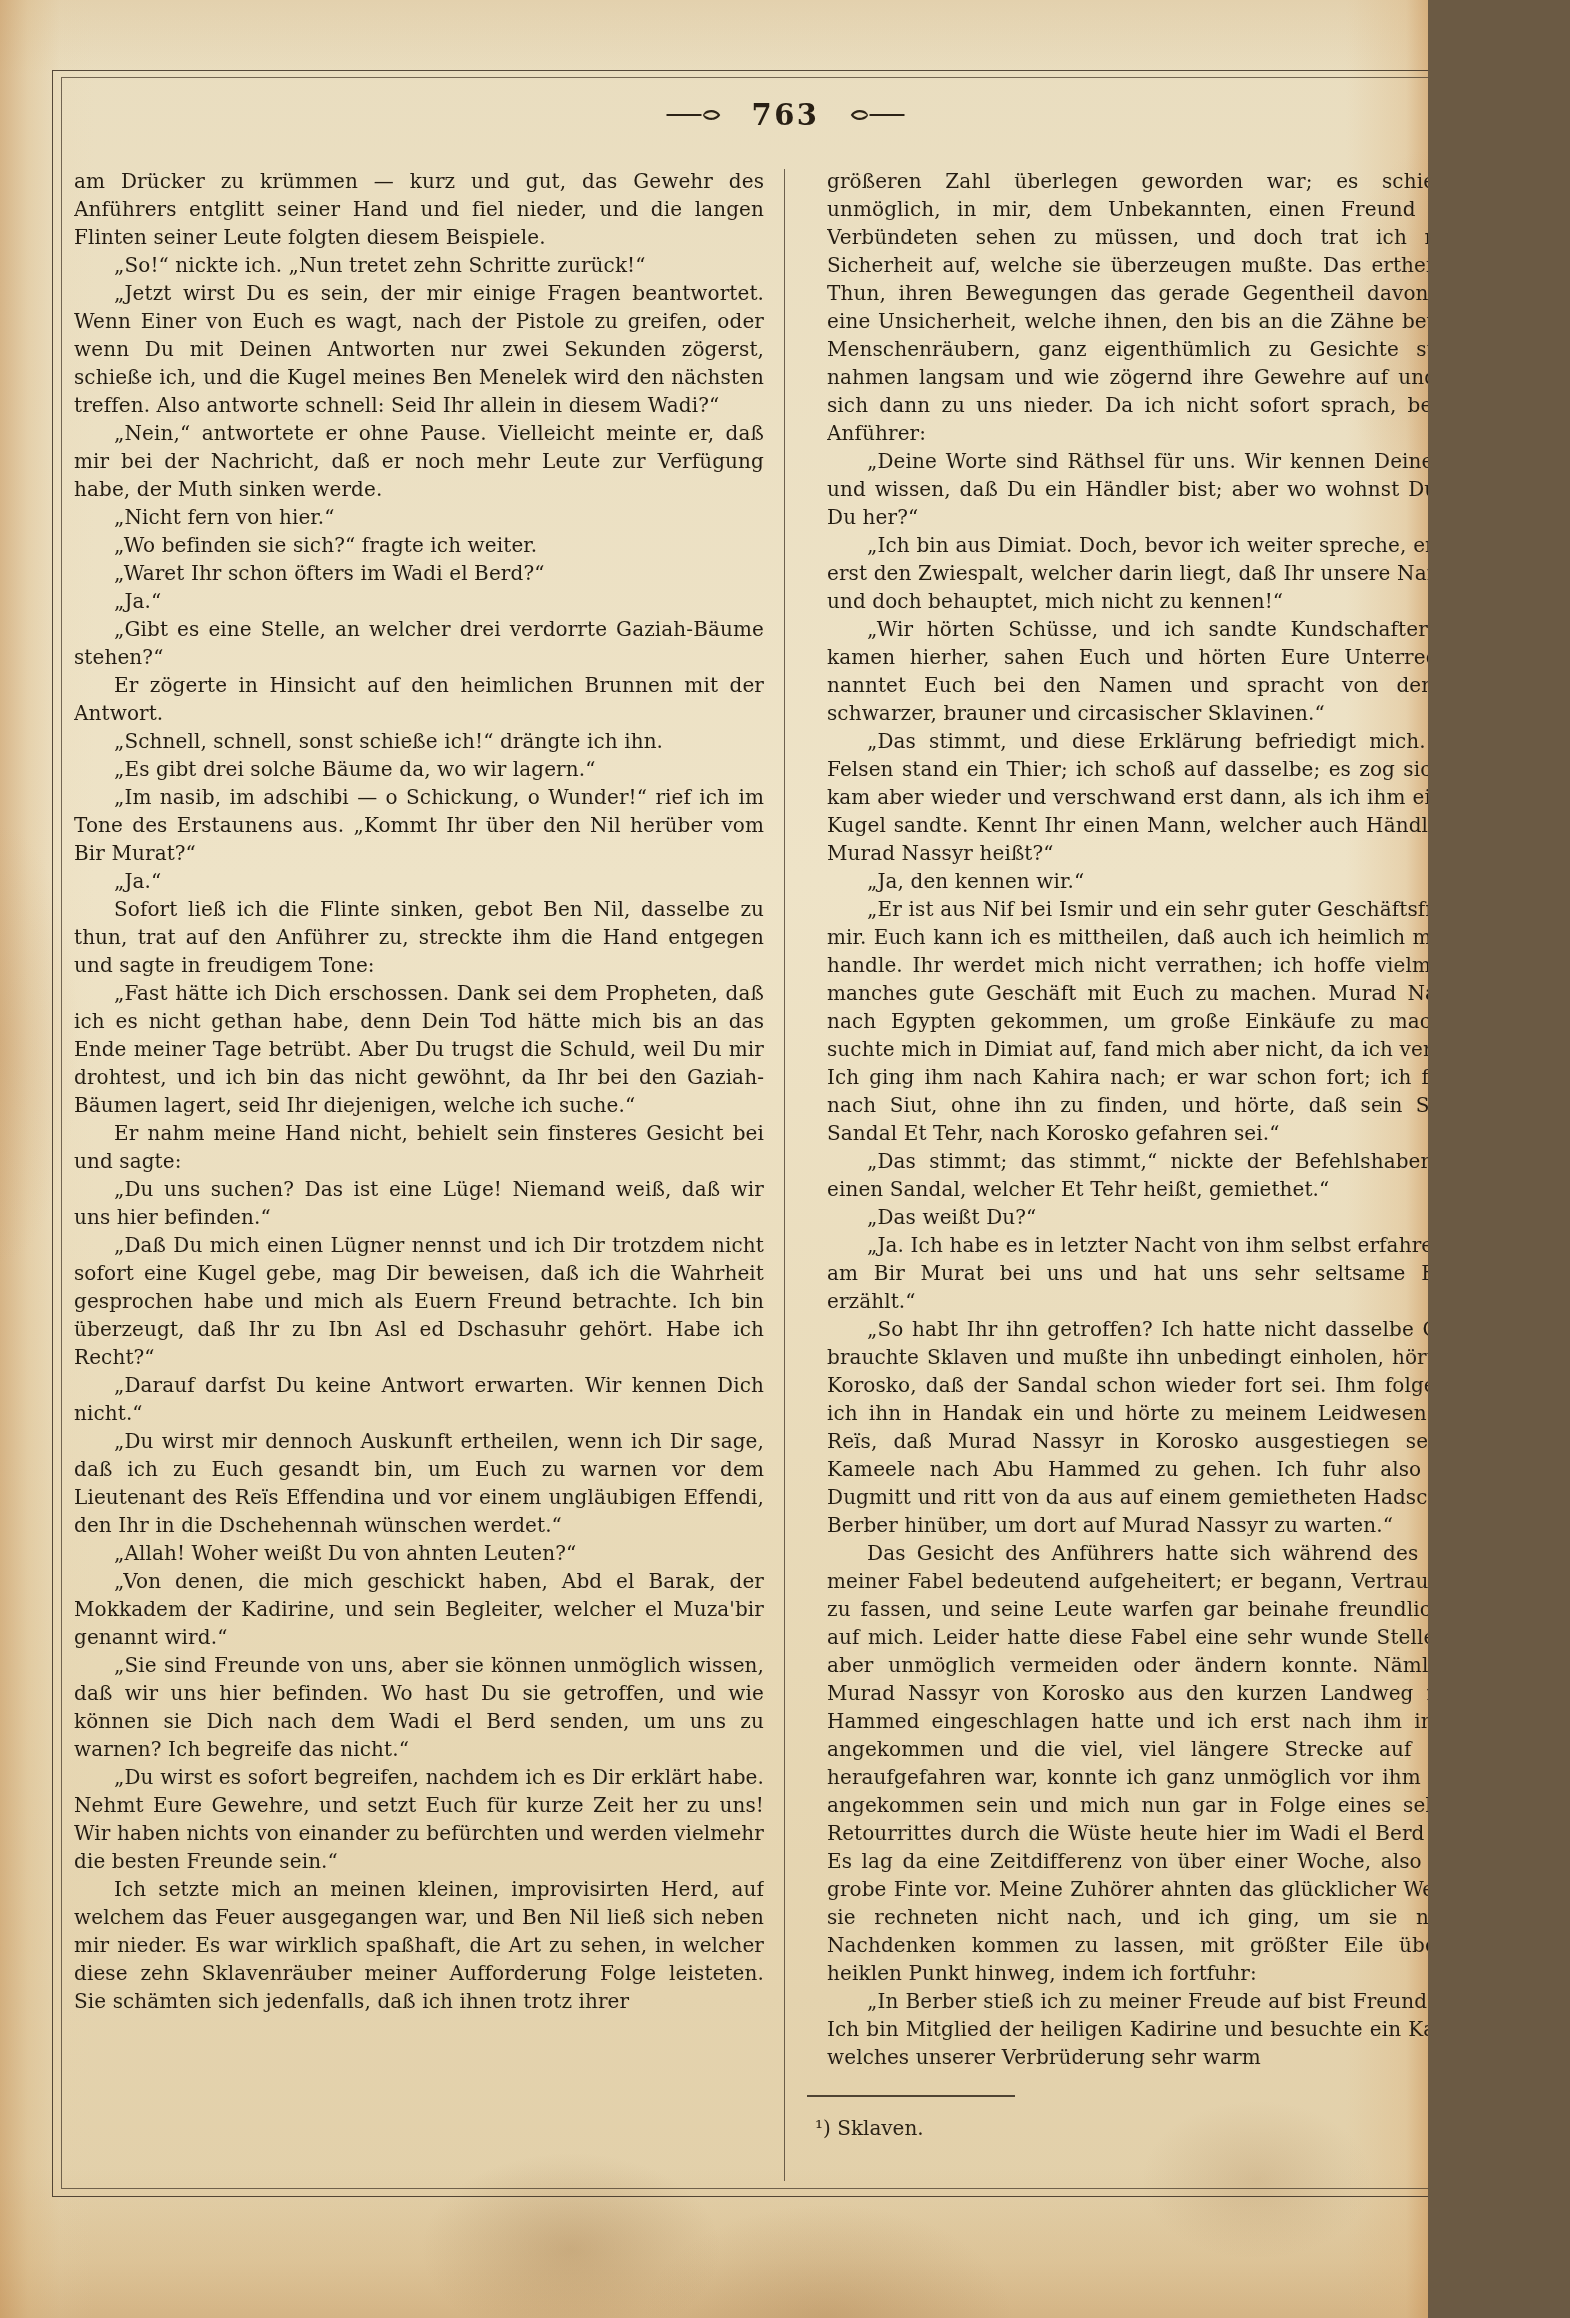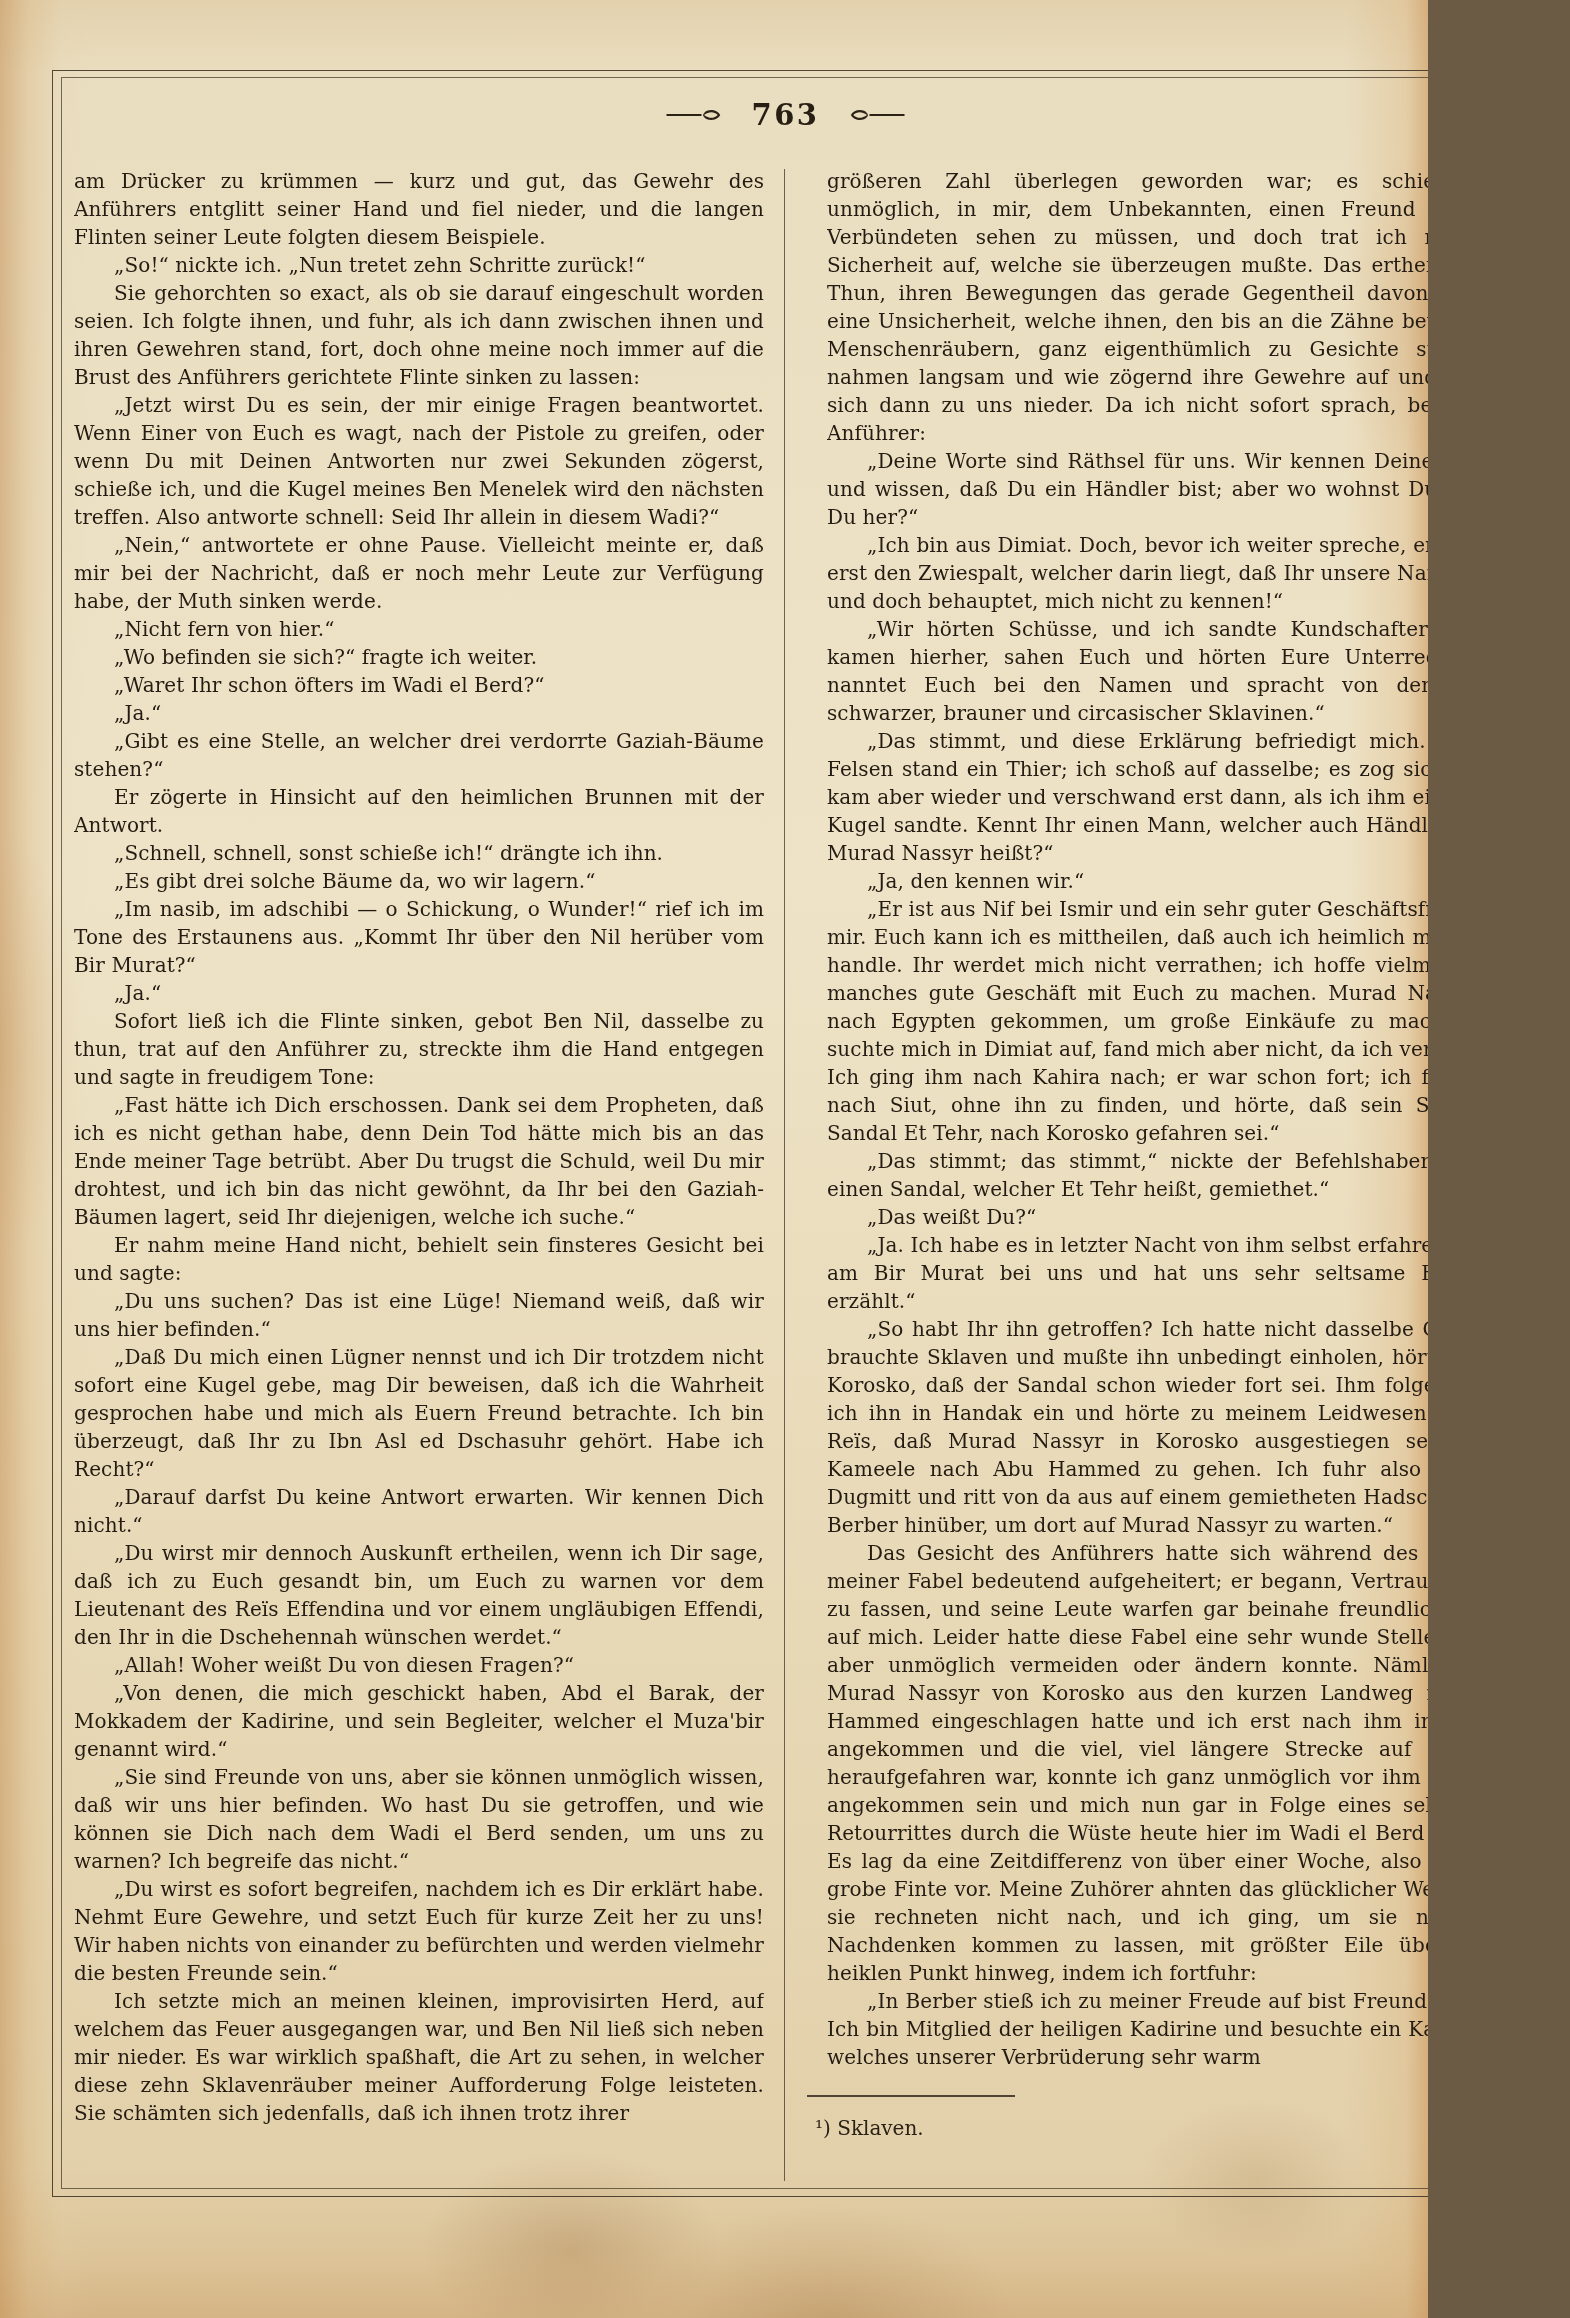--- a/index.html
+++ b/index.html
@@ -93,41 +93,40 @@
         </g>
       </svg>
     </span>
   </div>
 
   <div class="divider"></div>
 
   <div class="column col-left">
       <p class="no-indent">am Drücker zu krümmen — kurz und gut, das Gewehr des Anführers entglitt seiner Hand und fiel nieder, und die langen Flinten seiner Leute folgten diesem Beispiele.</p>
       <p>„So!“ nickte ich. „Nun tretet zehn Schritte zurück!“</p>
-      <p>Sie gehorchten so exact, als ob sie darauf eingeschult worden seien. Ich folgte ihnen, und fuhr, als ich dann zwischen ihnen und ihren Gewehren stand, fort, doch ohne meine noch immer auf die Brust des Anführers gerichtete Flinte sinken zu lassen:</p>
       <p>„Jetzt wirst Du es sein, der mir einige Fragen beantwortet. Wenn Einer von Euch es wagt, nach der Pistole zu greifen, oder wenn Du mit Deinen Antworten nur zwei Sekunden zögerst, schieße ich, und die Kugel meines Ben Menelek wird den nächsten treffen. Also antworte schnell: Seid Ihr allein in diesem Wadi?“</p>
       <p>„Nein,“ antwortete er ohne Pause. Vielleicht meinte er, daß mir bei der Nachricht, daß er noch mehr Leute zur Verfügung habe, der Muth sinken werde.</p>
       <p>„Nicht fern von hier.“</p>
       <p>„Wo befinden sie sich?“ fragte ich weiter.</p>
       <p>„Waret Ihr schon öfters im Wadi el Berd?“</p>
       <p>„Ja.“</p>
       <p>„Gibt es eine Stelle, an welcher drei verdorrte Gaziah-Bäume stehen?“</p>
       <p>Er zögerte in Hinsicht auf den heimlichen Brunnen mit der Antwort.</p>
       <p>„Schnell, schnell, sonst schieße ich!“ drängte ich ihn.</p>
       <p>„Es gibt drei solche Bäume da, wo wir lagern.“</p>
       <p>„Im nasib, im adschibi — o Schickung, o Wunder!“ rief ich im Tone des Erstaunens aus. „Kommt Ihr über den Nil herüber vom Bir Murat?“</p>
       <p>„Ja.“</p>
       <p>Sofort ließ ich die Flinte sinken, gebot Ben Nil, dasselbe zu thun, trat auf den Anführer zu, streckte ihm die Hand entgegen und sagte in freudigem Tone:</p>
       <p>„Fast hätte ich Dich erschossen. Dank sei dem Propheten, daß ich es nicht gethan habe, denn Dein Tod hätte mich bis an das Ende meiner Tage betrübt. Aber Du trugst die Schuld, weil Du mir drohtest, und ich bin das nicht gewöhnt, da Ihr bei den Gaziah-Bäumen lagert, seid Ihr diejenigen, welche ich suche.“</p>
       <p>Er nahm meine Hand nicht, behielt sein finsteres Gesicht bei und sagte:</p>
       <p>„Du uns suchen? Das ist eine Lüge! Niemand weiß, daß wir uns hier befinden.“</p>
       <p>„Daß Du mich einen Lügner nennst und ich Dir trotzdem nicht sofort eine Kugel gebe, mag Dir beweisen, daß ich die Wahrheit gesprochen habe und mich als Euern Freund betrachte. Ich bin überzeugt, daß Ihr zu Ibn Asl ed Dschasuhr gehört. Habe ich Recht?“</p>
       <p>„Darauf darfst Du keine Antwort erwarten. Wir kennen Dich nicht.“</p>
       <p>„Du wirst mir dennoch Auskunft ertheilen, wenn ich Dir sage, daß ich zu Euch gesandt bin, um Euch zu warnen vor dem Lieutenant des Reïs Effendina und vor einem ungläubigen Effendi, den Ihr in die Dschehennah wünschen werdet.“</p>
-      <p>„Allah! Woher weißt Du von diesen Fragen?“</p>
+      <p>„Allah! Woher weißt Du von ahnten Leuten?“</p>
       <p>„Von denen, die mich geschickt haben, Abd el Barak, der Mokkadem der Kadirine, und sein Begleiter, welcher el Muza'bir genannt wird.“</p>
       <p>„Sie sind Freunde von uns, aber sie können unmöglich wissen, daß wir uns hier befinden. Wo hast Du sie getroffen, und wie können sie Dich nach dem Wadi el Berd senden, um uns zu warnen? Ich begreife das nicht.“</p>
       <p>„Du wirst es sofort begreifen, nachdem ich es Dir erklärt habe. Nehmt Eure Gewehre, und setzt Euch für kurze Zeit her zu uns! Wir haben nichts von einander zu befürchten und werden vielmehr die besten Freunde sein.“</p>
       <p>Ich setzte mich an meinen kleinen, improvisirten Herd, auf welchem das Feuer ausgegangen war, und Ben Nil ließ sich neben mir nieder. Es war wirklich spaßhaft, die Art zu sehen, in welcher diese zehn Sklavenräuber meiner Aufforderung Folge leisteten. Sie schämten sich jedenfalls, daß ich ihnen trotz ihrer</p>
     </div>
 
   <div class="column col-right">
       <p class="no-indent">größeren Zahl überlegen geworden war; es schien ihnen unmöglich, in mir, dem Unbekannten, einen Freund oder gar Verbündeten sehen zu müssen, und doch trat ich mit einer Sicherheit auf, welche sie überzeugen mußte. Das ertheilte ihrem Thun, ihren Bewegungen das gerade Gegentheil davon, nämlich eine Unsicherheit, welche ihnen, den bis an die Zähne bewaffneten Menschenräubern, ganz eigenthümlich zu Gesichte stand. Sie nahmen langsam und wie zögernd ihre Gewehre auf und hockten sich dann zu uns nieder. Da ich nicht sofort sprach, begann der Anführer:</p>
       <p>„Deine Worte sind Räthsel für uns. Wir kennen Deinen Namen und wissen, daß Du ein Händler bist; aber wo wohnst Du, wo bist Du her?“</p>
       <p>„Ich bin aus Dimiat. Doch, bevor ich weiter spreche, erkläre mir erst den Zwiespalt, welcher darin liegt, daß Ihr unsere Namen wißt, und doch behauptet, mich nicht zu kennen!“</p>

